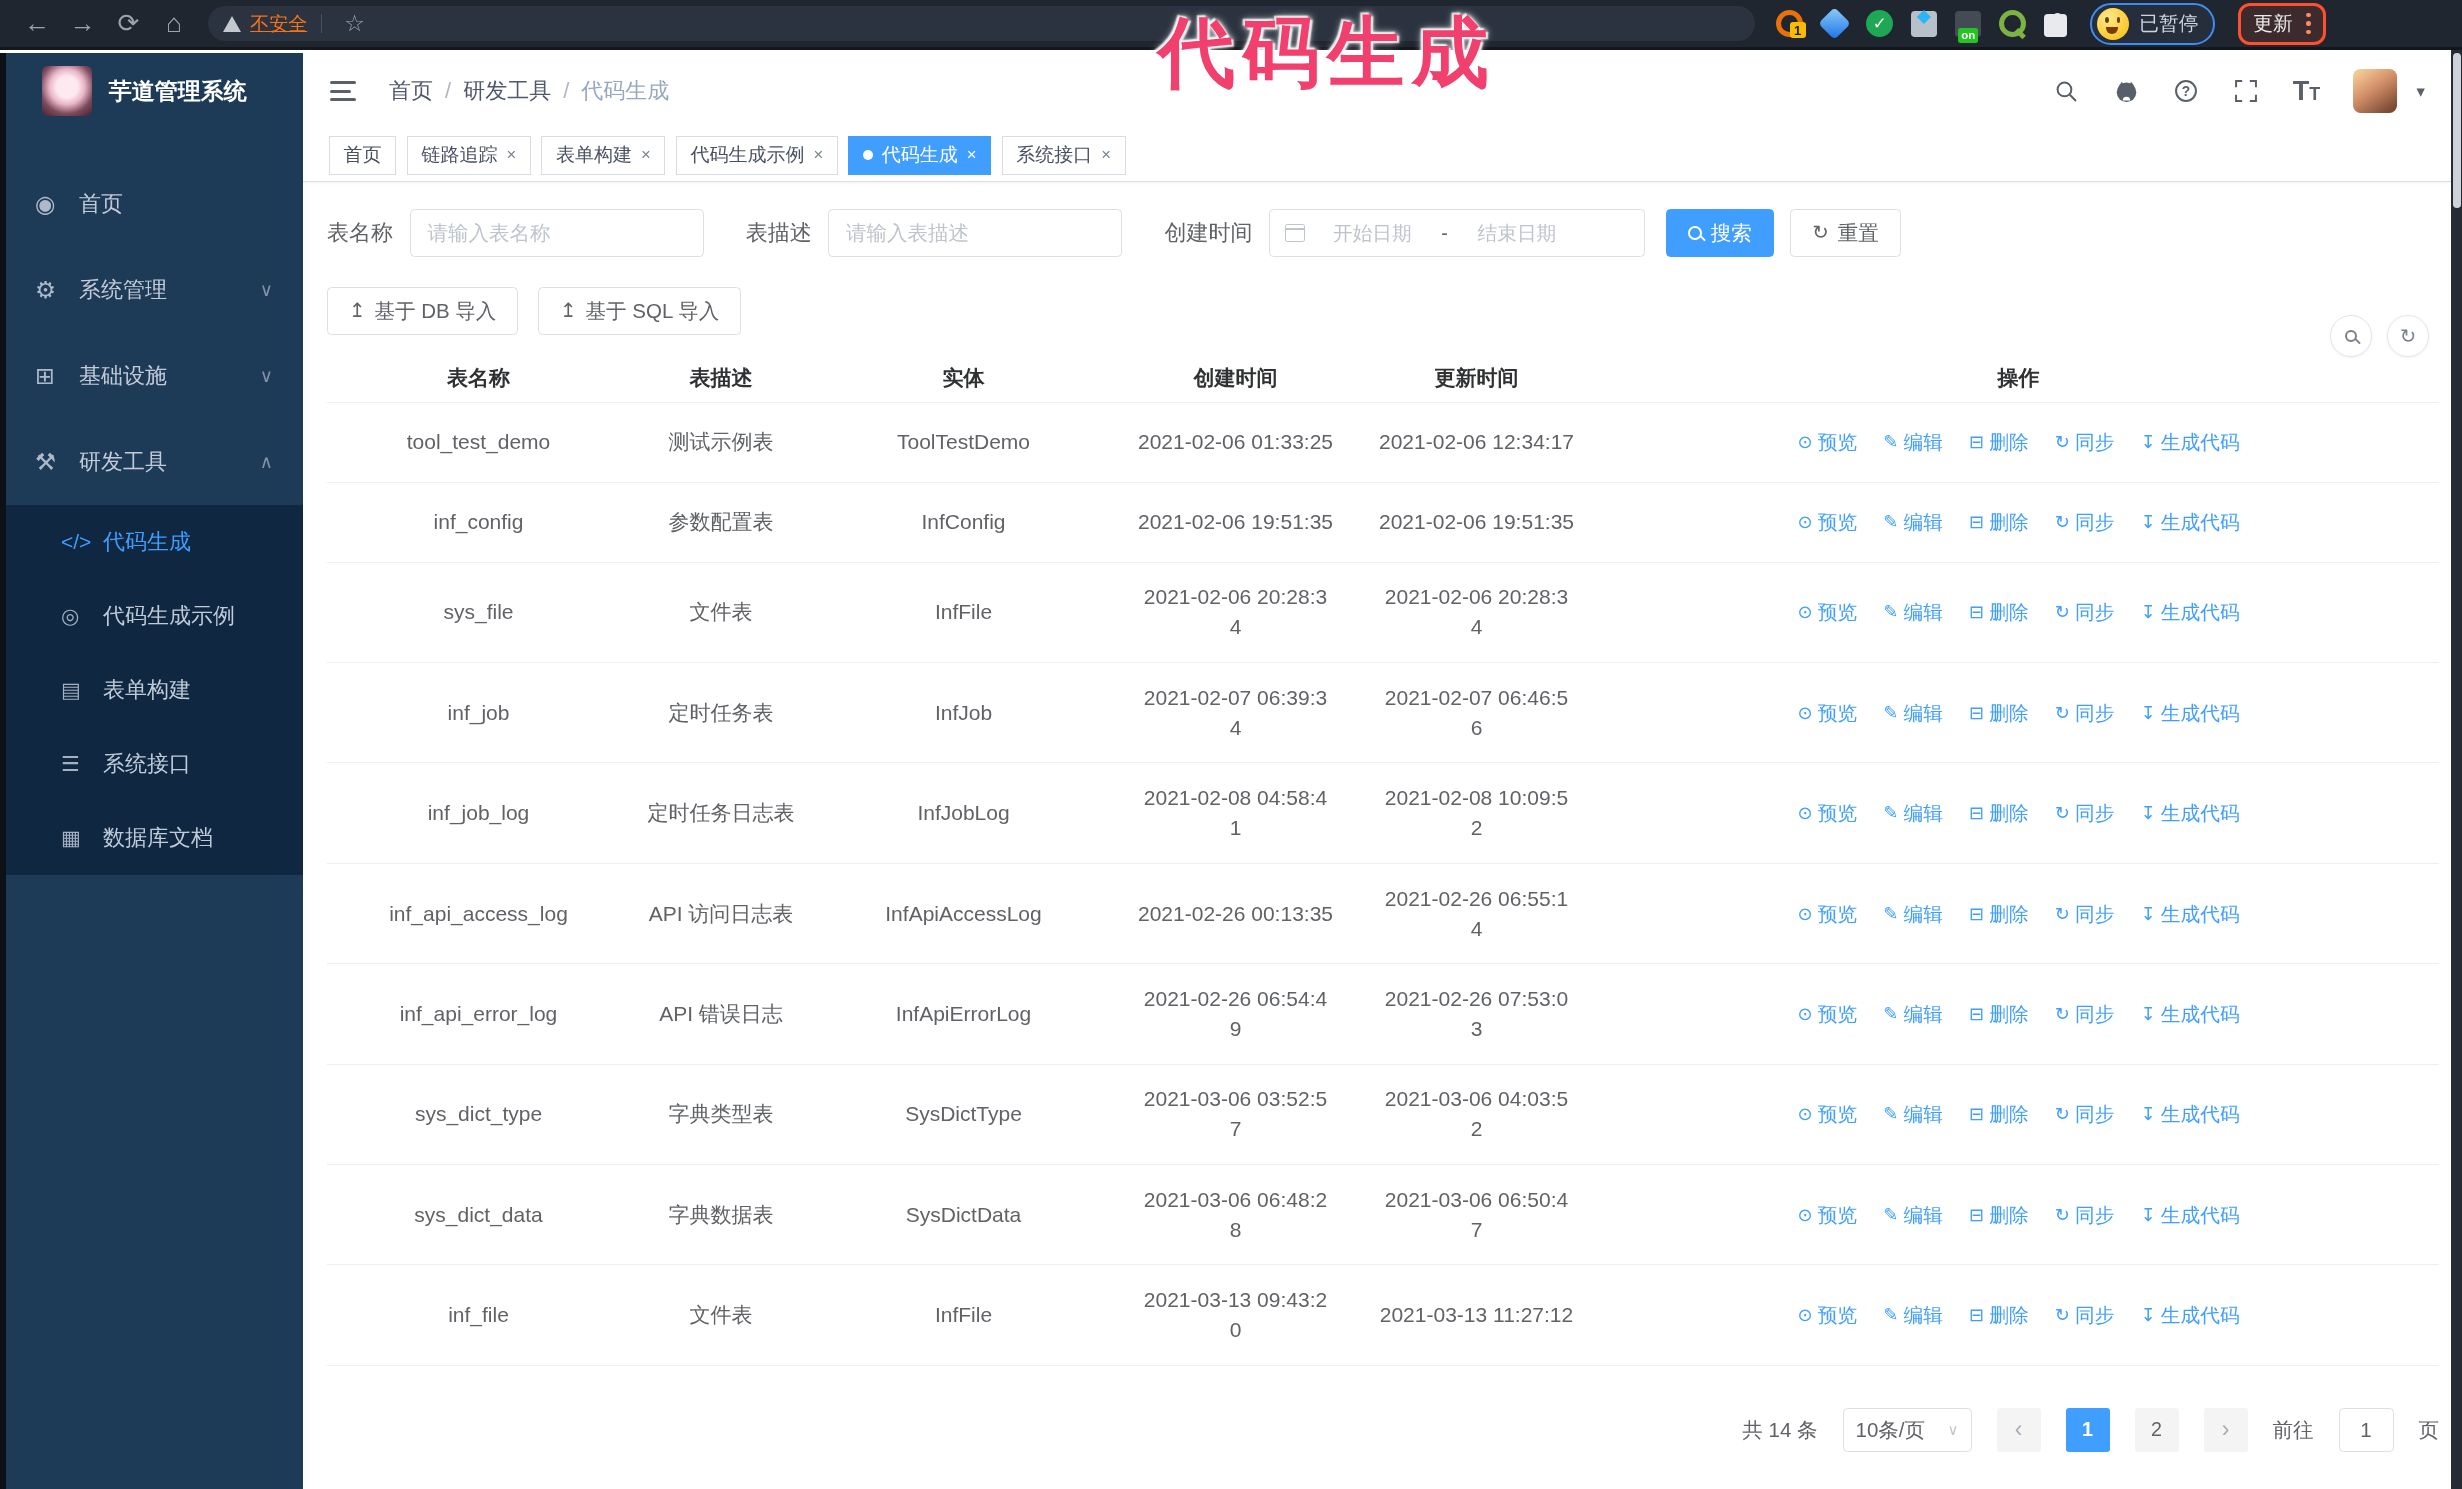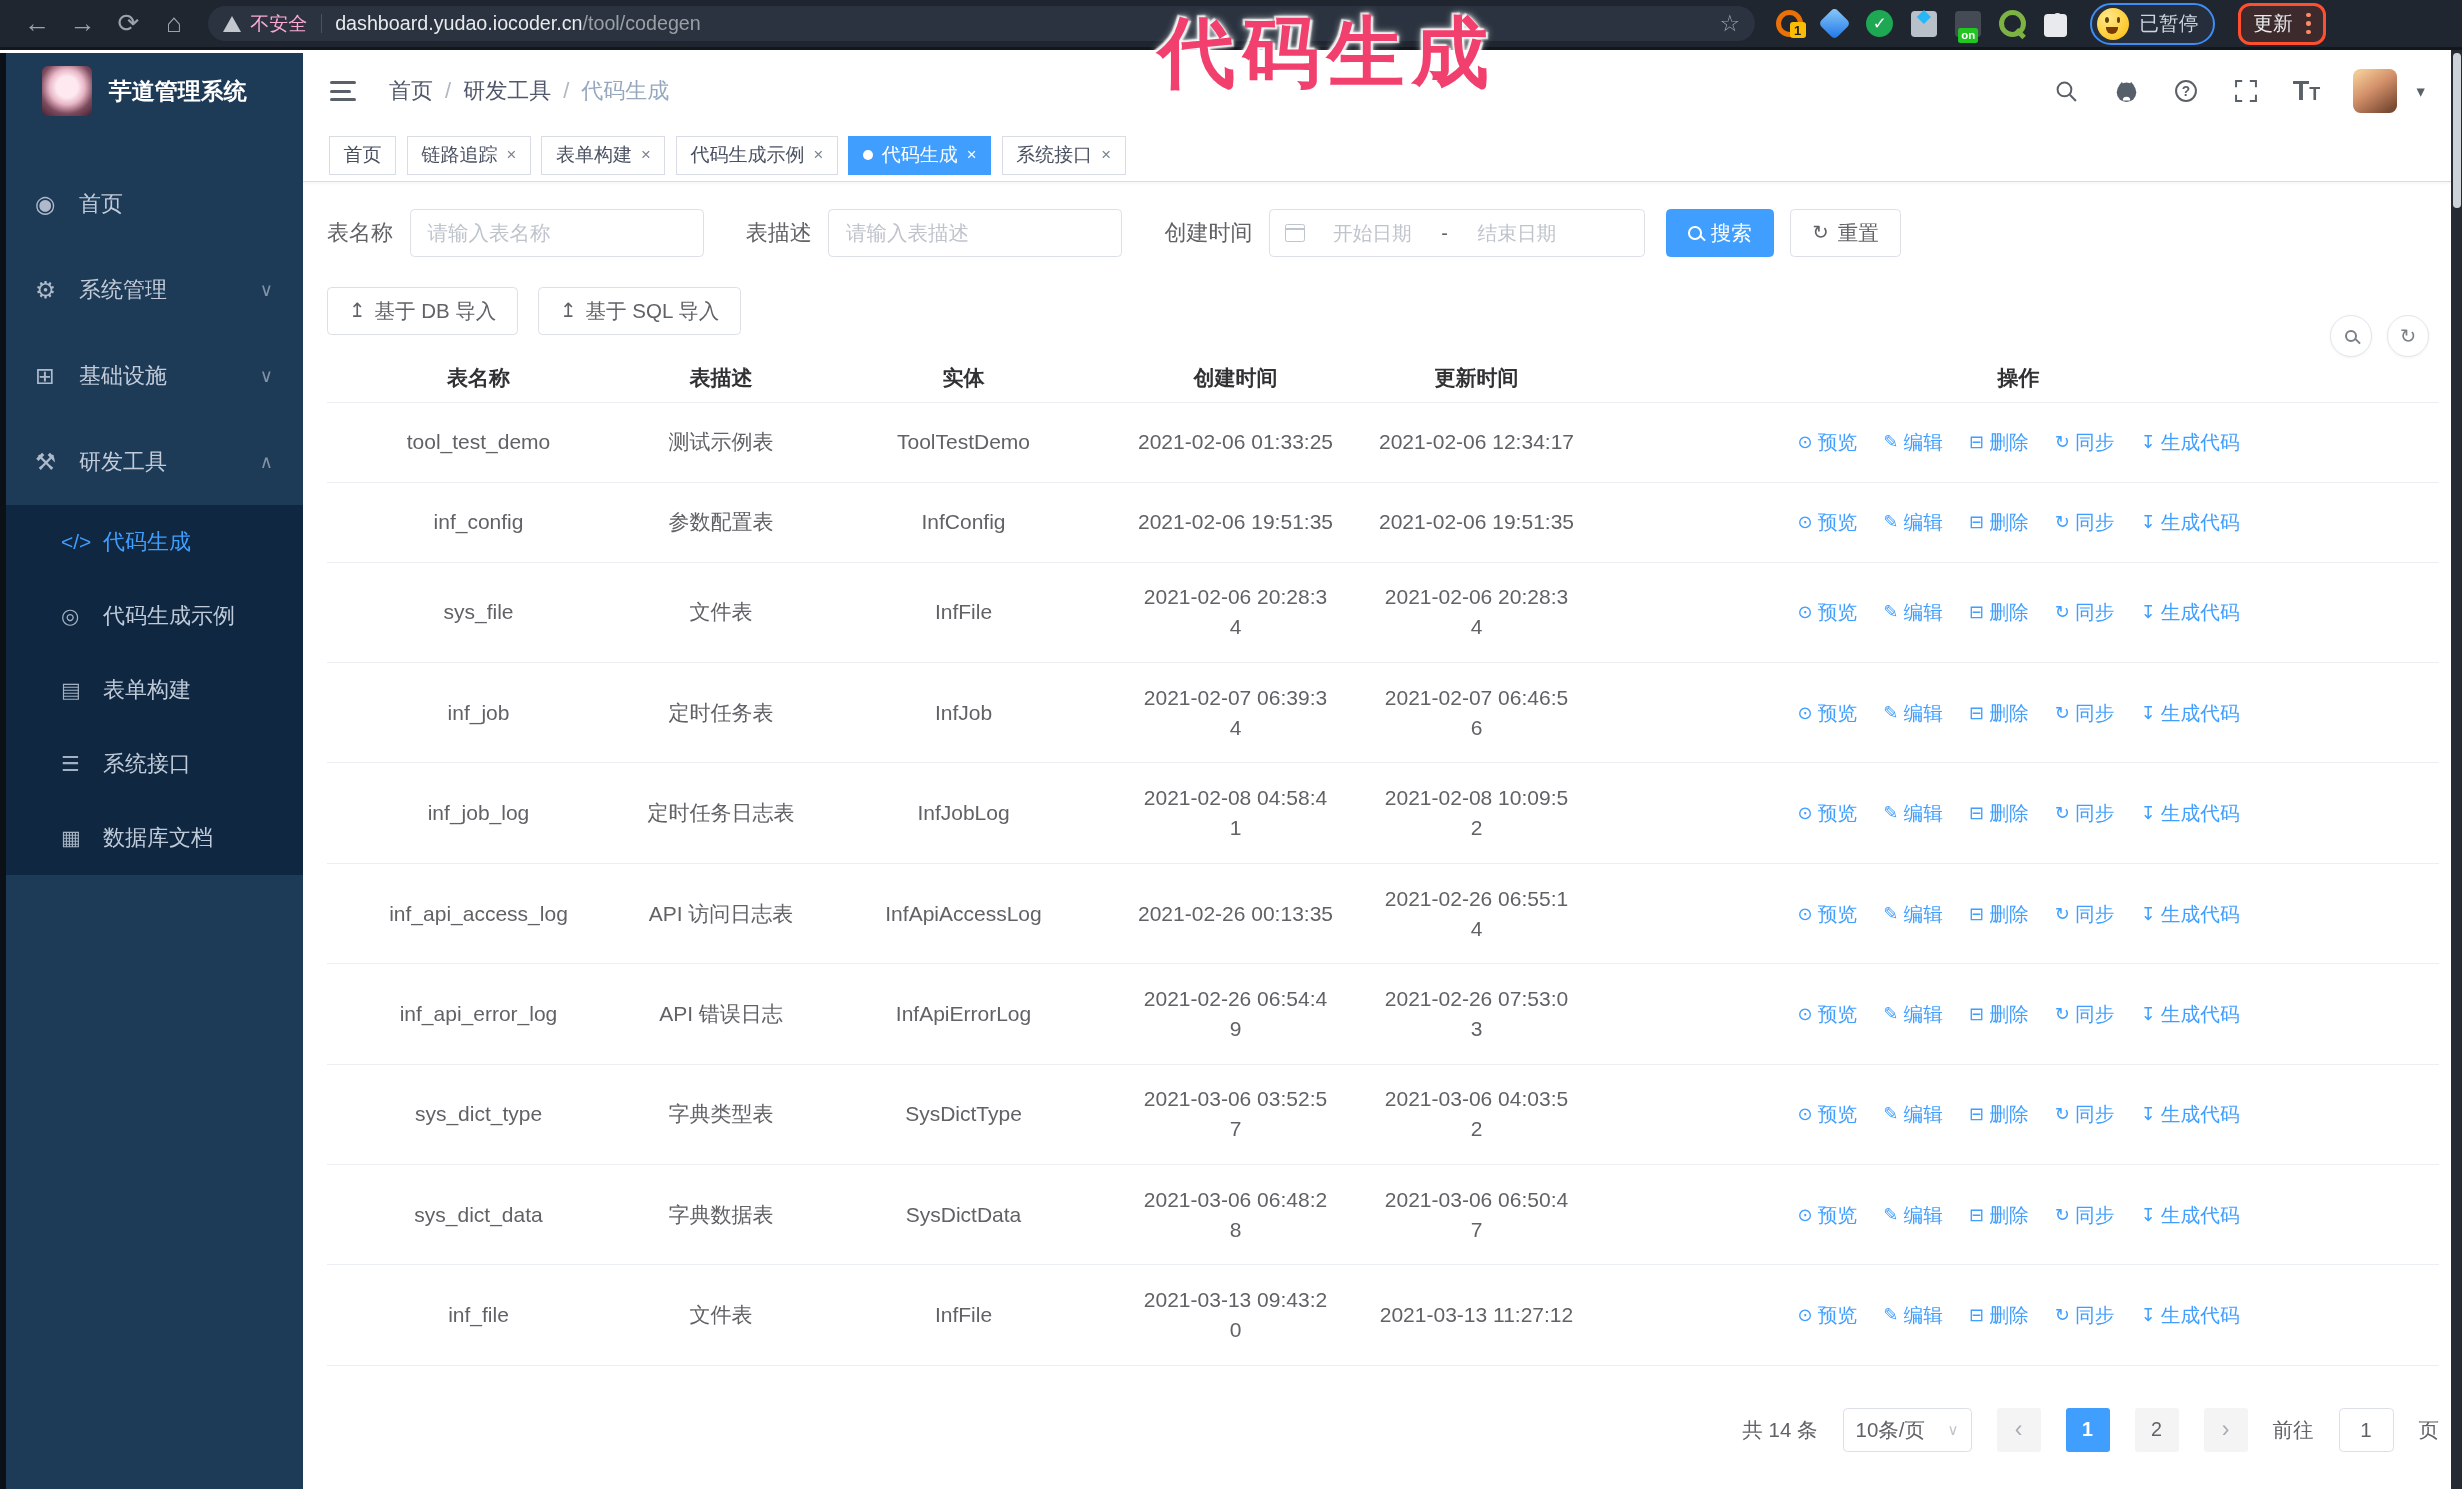--- a/index.html
+++ b/index.html
@@ -9,21 +9,21 @@
 
   
   .chrome { position:absolute; left:0; top:0; width:2462px; height:50px;
     background:#1f2630; display:flex; align-items:center; border-bottom:3px solid #12161d; z-index:5;}
   .navbtn { color:#9aa3ad; font-size:26px; width:35px; text-align:center; margin-left:10.6px; cursor:pointer;}
   .navbtn:first-child{ margin-left:19.7px; }
   .omnibox { margin-left:16.7px; height:35px; flex:0 0 1547px; background:#2a333f; border-radius:17.4px;
     display:flex; align-items:center; padding:0 15px; }
   .warn-tri { width:0; height:0; border-left:9.8px solid transparent; border-right:9.8px solid transparent;
     border-bottom:16.7px solid #c3c8ce; position:relative; margin-right:9px; }
-  .sec-label { color:#f9a8d4; font-size:19px; }
+  .sec-label { color:#f97316; font-size:19px;text-decoration:underline; }
   .omni-div { width:0.8px; height:19.7px; background:#4a535f; margin:0 13.6px; }
   .url { font-size:19.7px; color:#e8eaed; white-space:nowrap; flex:1; }
   .url .path { color:#9aa0a6; }
   .star { color:#9aa3ad; font-size:23px; margin-left:9px; }
   .ext-row { display:flex; align-items:center; gap:18px; margin-left:21px; }
   .ext { position:relative; width:27px; height:27px; }
   .ext-orange { border:5.3px solid #e8710a; border-radius:50%; }
   .ext-badge { position:absolute; bottom:-6px; right:-7.6px; background:#fbbc04; color:#202124;
     font-size:13px; line-height:1; padding:1.5px 4.5px; border-radius:3px; font-weight:bold; }
   .ext-gem { width:23px; height:23px; margin:2.3px; transform:rotate(45deg); border-radius:4.5px;
@@ -175,21 +175,20 @@
 
 <div class="chrome">
   <span class="navbtn">←</span>
   <span class="navbtn">→</span>
   <span class="navbtn">⟳</span>
   <span class="navbtn">⌂</span>
   <div class="omnibox">
     <span class="warn-tri"></span>
     <span class="sec-label">不安全</span>
     <span class="omni-div"></span>
-    <span class="url"><span>dashboard.yudao.iocoder.cn</span><span class="path">/tool/codegen</span></span>
     <span class="star">☆</span>
   </div>
   <div class="ext-row">
     <div class="ext ext-orange">
         <span class="ext-badge">1</span>
       </div>
     <div class="ext">
         <div class="ext-gem"></div>
       </div>
     <div class="ext ext-shield">✓</div>

